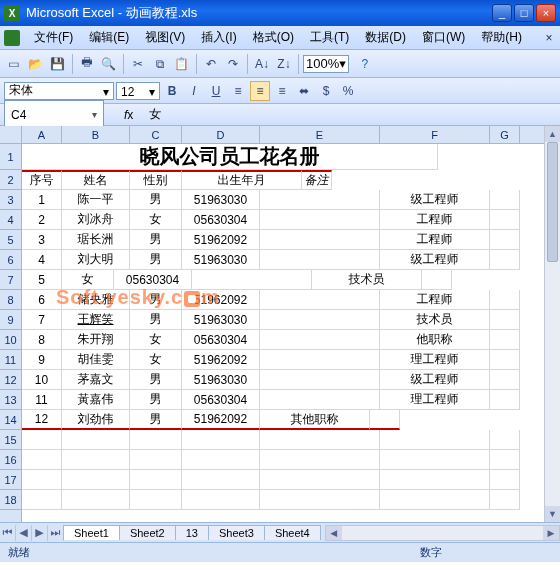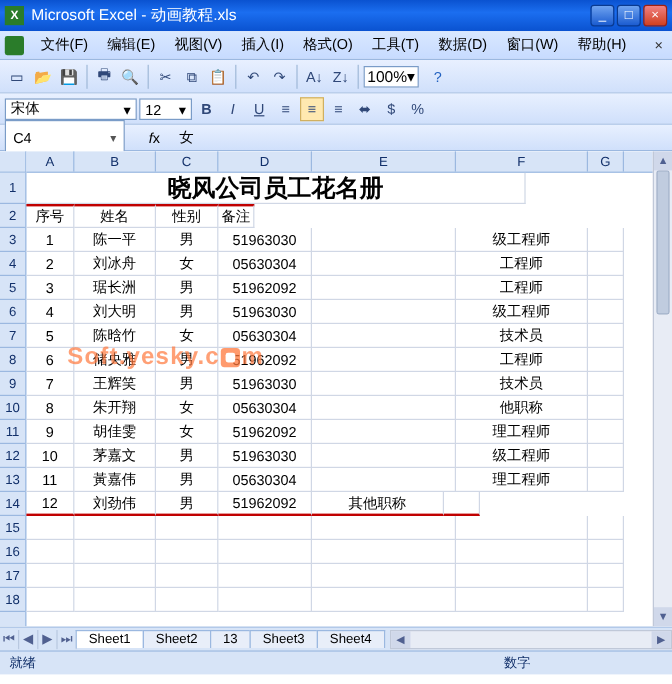--- a/index.html
+++ b/index.html
@@ -176,21 +176,22 @@
       <div>18</div>
     </div>
   <div class="cells" id="cells">
       <div class="gridrow t">
         <div class="cell titlecell" style="width: 416px;">晓风公司员工花名册</div>
       </div>
       <div class="gridrow">
         <div class="cell h1line" style="width: 40px;">序号</div>
         <div class="cell h1line" style="width: 68px;">姓名</div>
         <div class="cell h1line" style="width: 52px;">性别</div>
-        <div class="cell h1line" style="width: 30px;">备注</div>
+        <div class="cell h1line" style="width: 120px;">出生年月</div>
+        <div class="cell h1line" style="width: 30px; font-style: italic;">备注</div>
       </div>
       <div class="gridrow">
         <div class="cell" style="width: 40px;">1</div>
         <div class="cell" style="width: 68px;">陈一平</div>
         <div class="cell" style="width: 52px;">男</div>
         <div class="cell" style="width: 78px;">51963030</div>
         <div class="cell" style="width: 120px;"></div>
         <div class="cell" style="width: 110px;">级工程师</div>
         <div class="cell" style="width: 30px;"></div>
       </div>
@@ -216,39 +217,38 @@
         <div class="cell" style="width: 40px;">4</div>
         <div class="cell" style="width: 68px; text-align: center;">刘大明</div>
         <div class="cell" style="width: 52px;">男</div>
         <div class="cell" style="width: 78px;">51963030</div>
         <div class="cell" style="width: 120px;"></div>
         <div class="cell" style="width: 110px;">级工程师</div>
         <div class="cell" style="width: 30px;"></div>
       </div>
       <div class="gridrow">
         <div class="cell" style="width: 40px;">5</div>
-        <div class="cell" style="width: 68px;">陈晗竹</div>
         <div class="cell" style="width: 52px;">女</div>
         <div class="cell" style="width: 78px;">05630304</div>
         <div class="cell" style="width: 120px;"></div>
         <div class="cell" style="width: 110px;">技术员</div>
         <div class="cell" style="width: 30px;"></div>
       </div>
       <div class="gridrow">
         <div class="cell" style="width: 40px;">6</div>
         <div class="cell" style="width: 68px;">储央雅</div>
         <div class="cell" style="width: 52px;">男</div>
         <div class="cell" style="width: 78px;">51962092</div>
         <div class="cell" style="width: 120px;"></div>
         <div class="cell" style="width: 110px;">工程师</div>
         <div class="cell" style="width: 30px;"></div>
       </div>
       <div class="gridrow">
         <div class="cell" style="width: 40px;">7</div>
-        <div class="cell" style="width: 68px;">王辉笑</div>
+        <div class="cell" style="width: 68px; text-decoration: underline;">王辉笑</div>
         <div class="cell" style="width: 52px;">男</div>
         <div class="cell" style="width: 78px;">51963030</div>
         <div class="cell" style="width: 120px;"></div>
         <div class="cell" style="width: 110px;">技术员</div>
         <div class="cell" style="width: 30px;"></div>
       </div>
       <div class="gridrow">
         <div class="cell" style="width: 40px;">8</div>
         <div class="cell" style="width: 68px;">朱开翔</div>
         <div class="cell" style="width: 52px;">女</div>

